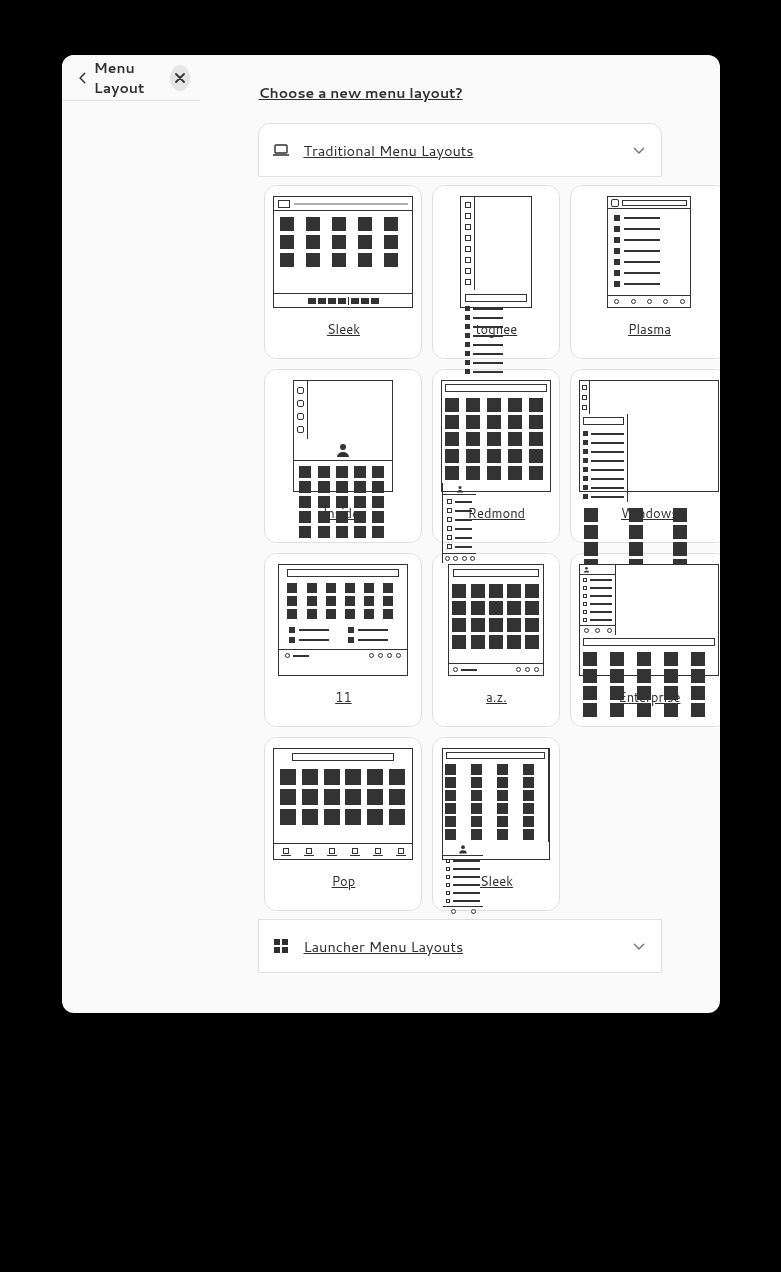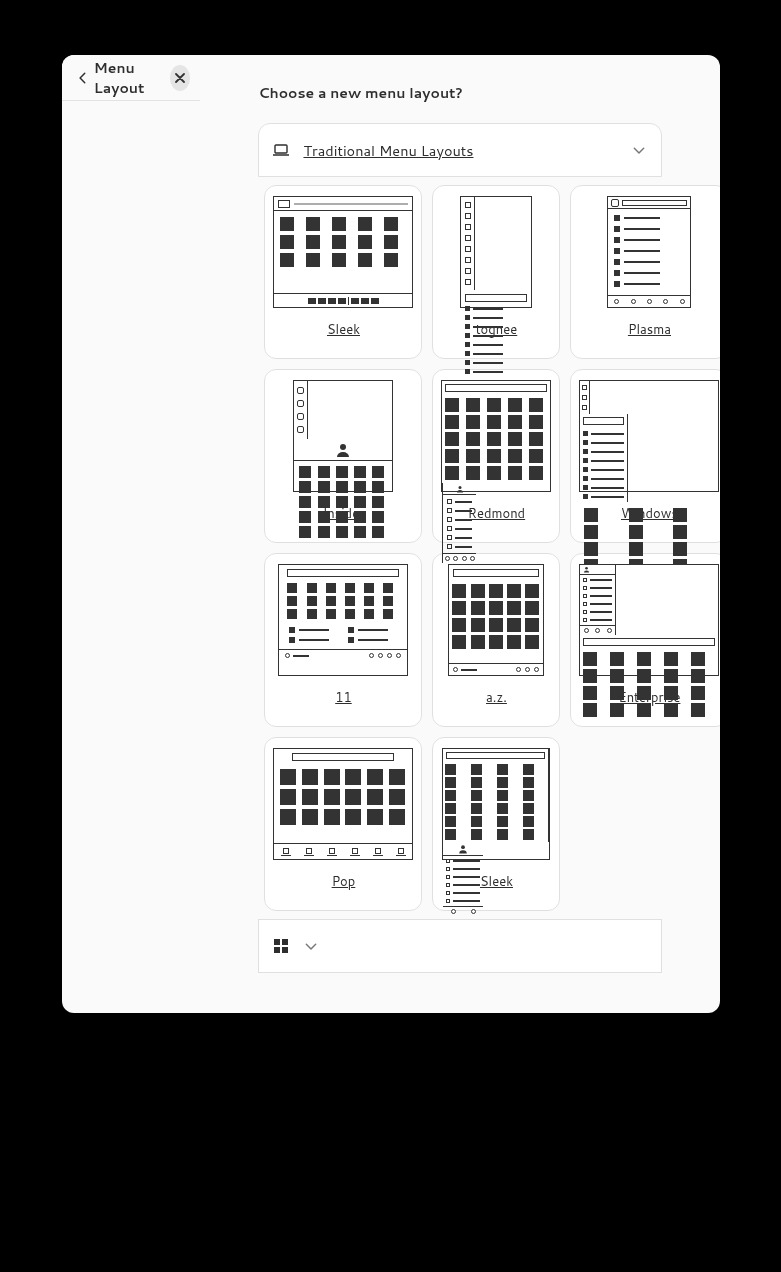--- a/index.html
+++ b/index.html
@@ -48,20 +48,21 @@
     color:#333;
   }
   .content {
     padding: 28px 58px 40px 58px;
     overflow-y: auto;
   }
   .heading {
     font-weight: 700;
     font-size: 14px;
     margin-bottom: 20px;
+    text-decoration: underline;
   }
   .group-list {
     border-radius: 12px;
     overflow: visible;
     text-decoration: underline;
   }
   .group-row {
     display:flex;
     align-items:center;
     background:#fff;
@@ -912,20 +913,21 @@
 
       <div class="group-row">
         <span class="ico">
           <svg width="14" height="14" viewBox="0 0 14 14">
               <rect x="0" y="0" width="6" height="6" fill="#2e2e2e"></rect>
               <rect x="8" y="0" width="6" height="6" fill="#2e2e2e"></rect>
               <rect x="0" y="8" width="6" height="6" fill="#2e2e2e"></rect>
               <rect x="8" y="8" width="6" height="6" fill="#2e2e2e"></rect>
             </svg>
         </span>
+        <span class="group-label">Launcher Menu Layouts</span>
         <span class="chev">
           <svg width="14" height="14" viewBox="0 0 24 24">
               <path d="M4 9 L12 17 L20 9" stroke="currentColor" stroke-width="2.5" fill="none" stroke-linecap="round" stroke-linejoin="round"></path>
             </svg>
         </span>
       </div>
 
 
     </div>
 

